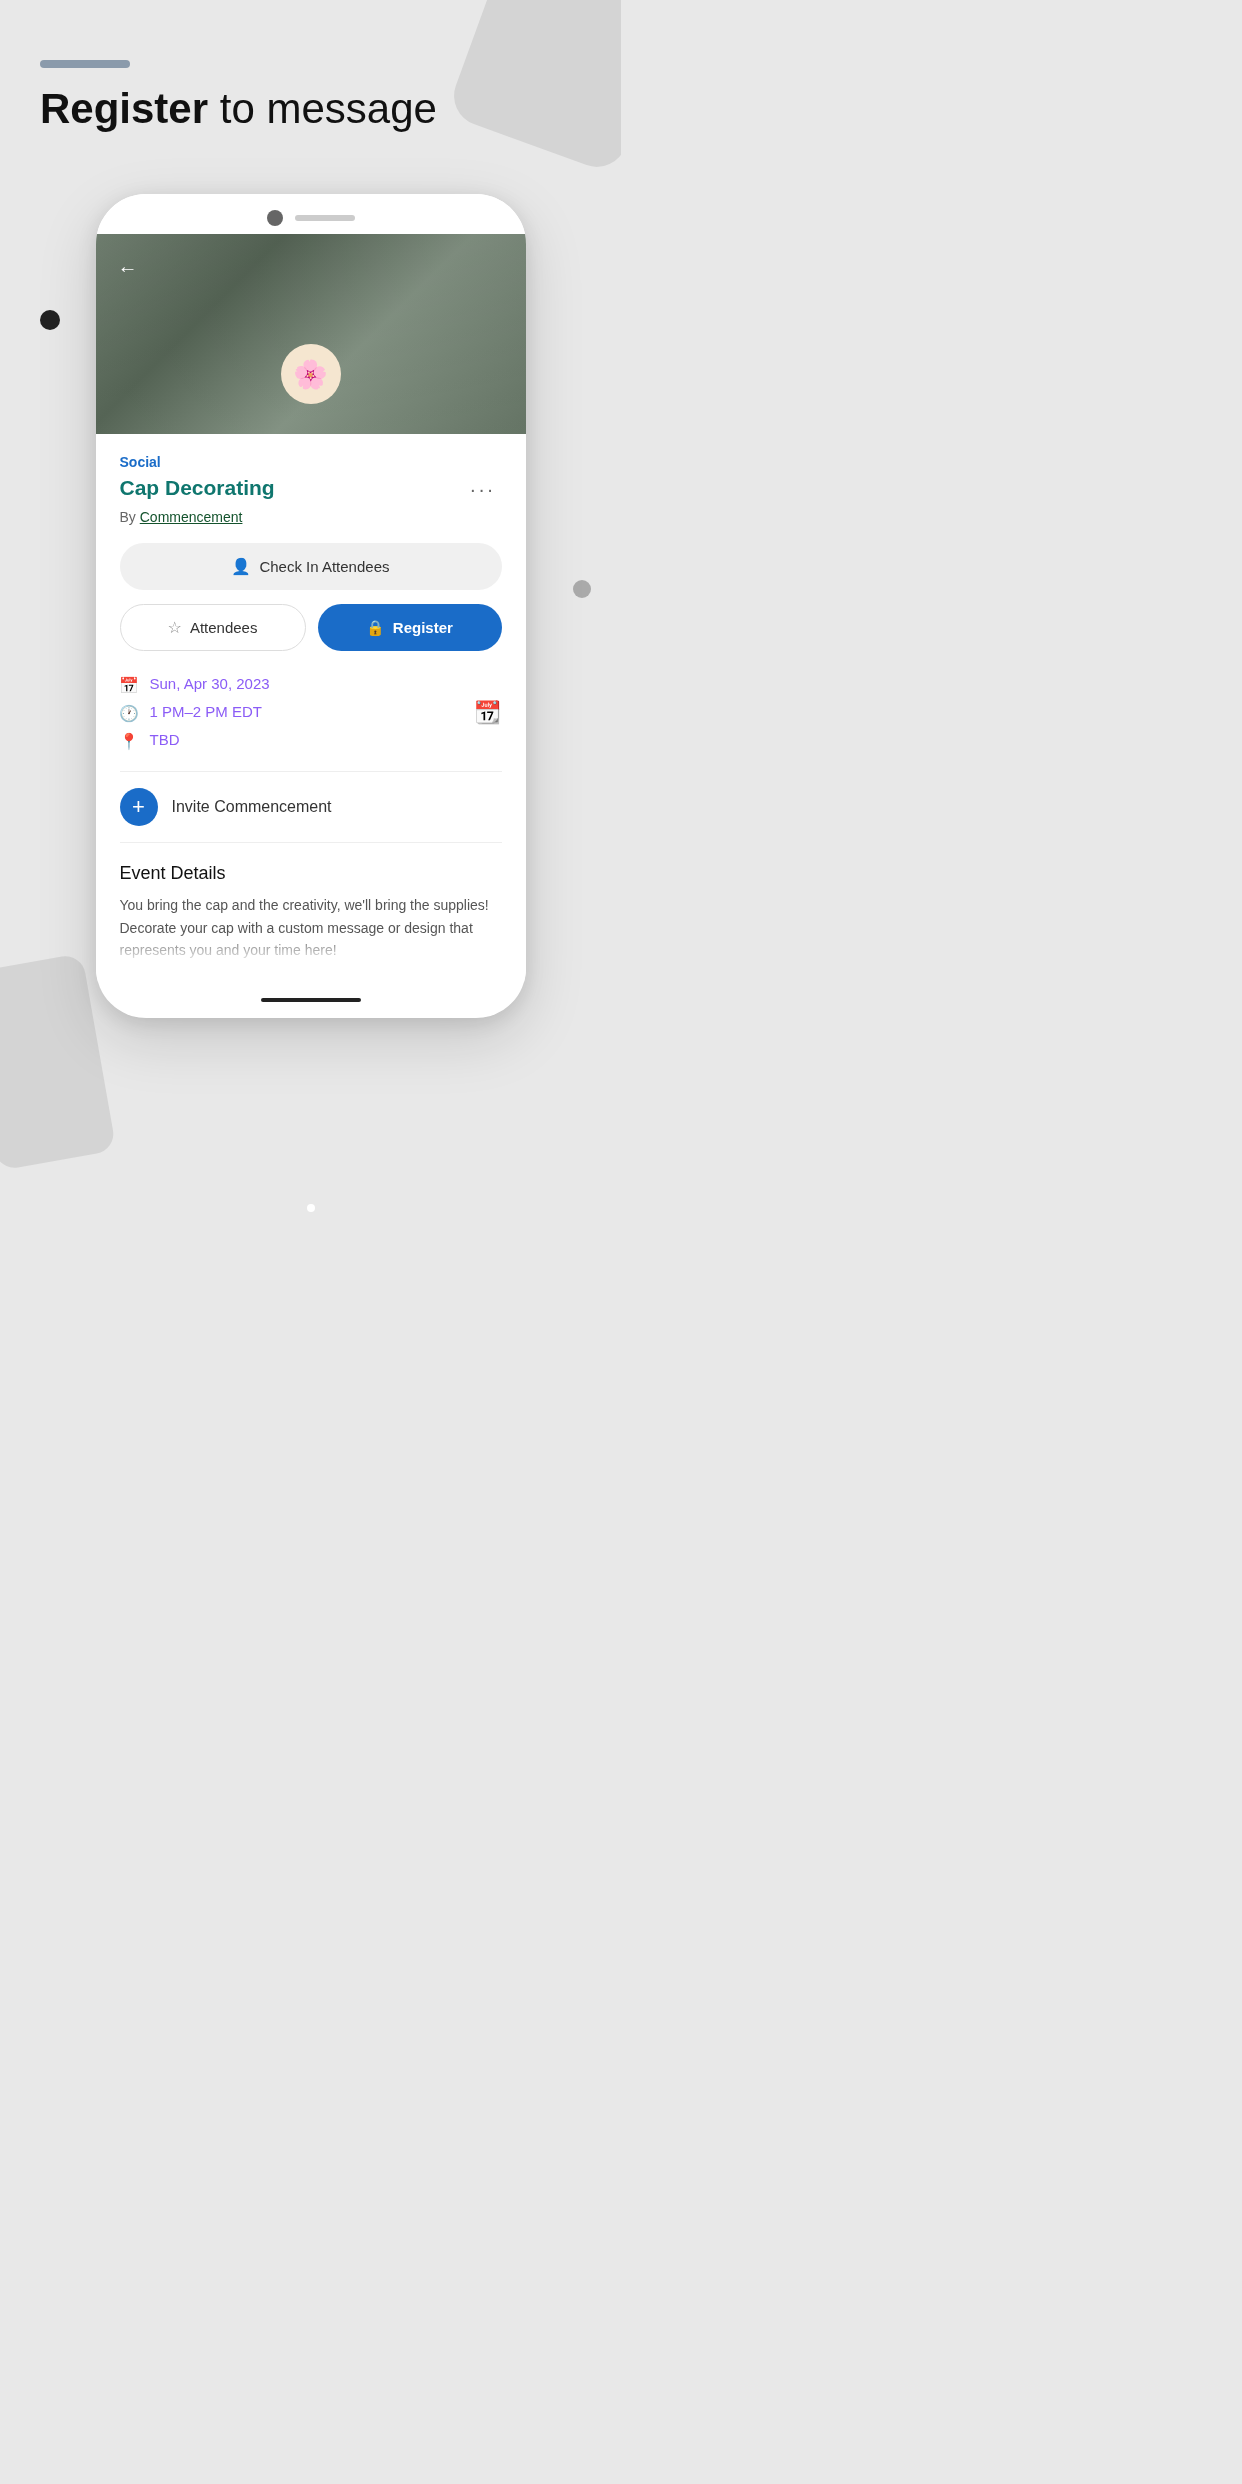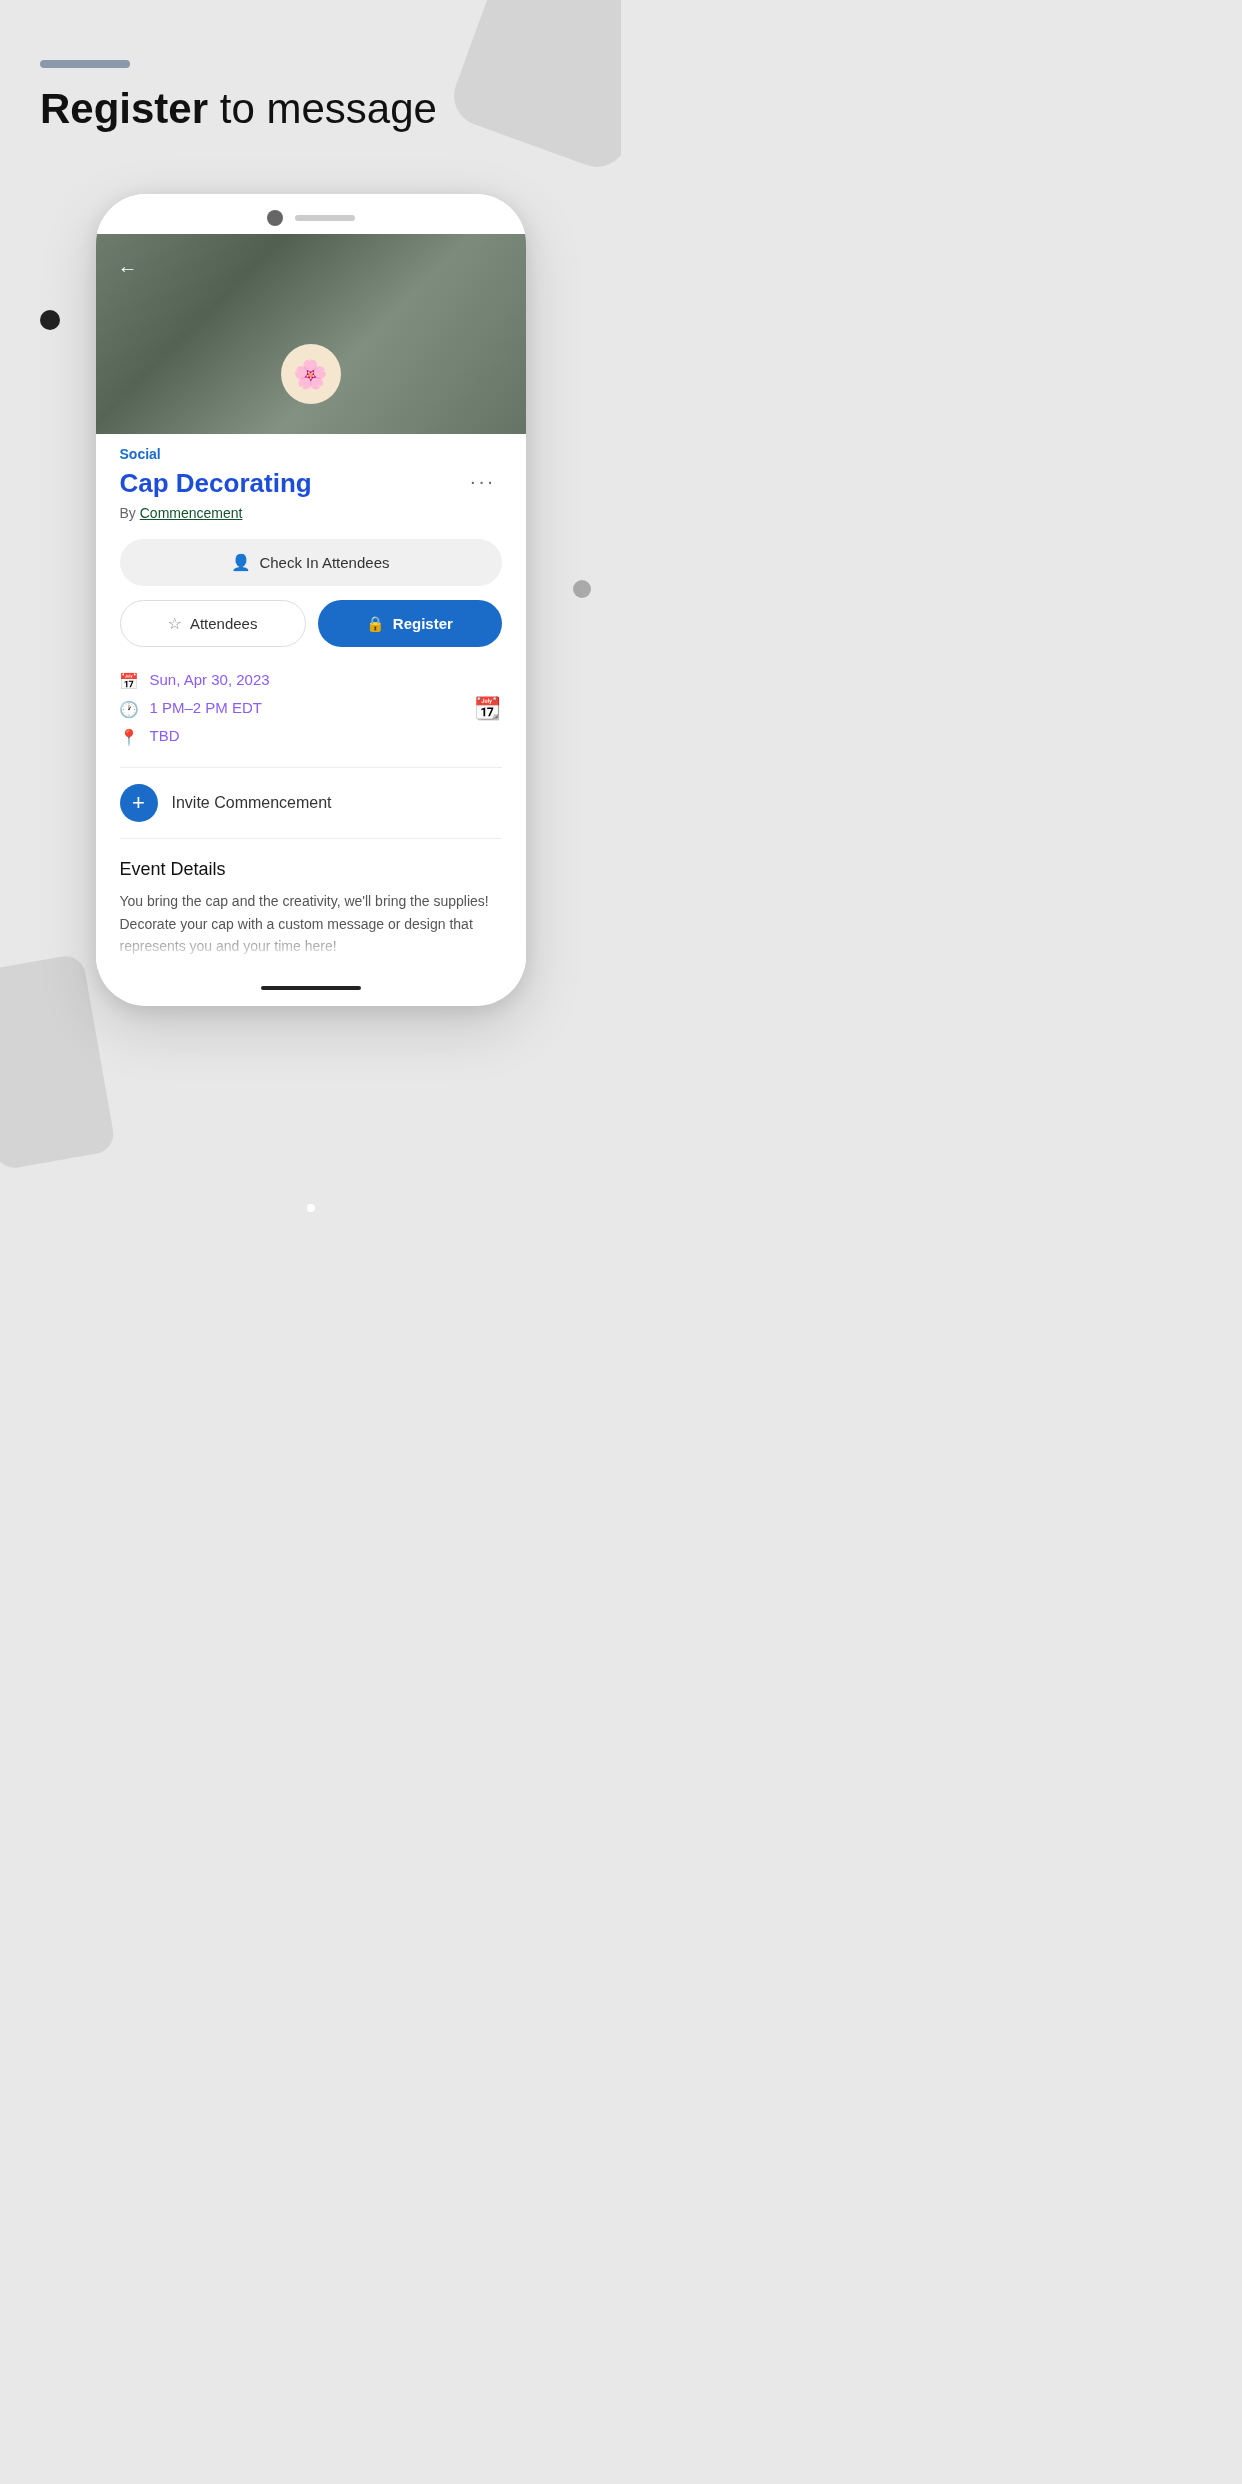--- a/index.html
+++ b/index.html
@@ -181,42 +181,42 @@
       align-items: center;
       justify-content: center;
       color: white;
       font-size: 20px;
       cursor: pointer;
       z-index: 3;
     }
 
     
     .phone-content {
-      padding: 12px 24px;
+      padding: 20px 24px;
       background: white;
     }
 
     .event-category {
       font-size: 14px;
       font-weight: 600;
       color: #1a6cc8;
       margin-bottom: 6px;
     }
 
     .event-title-row {
       display: flex;
       justify-content: space-between;
       align-items: flex-start;
       margin-bottom: 6px;
     }
 
     .event-title {
-      font-size: 26px;
+      font-size: 21px;
       font-weight: 700;
-      color: #1d4ed8;
+      color: #0f766e;
       flex: 1;
     }
 
     .more-icon {
       font-size: 20px;
       color: #666;
       cursor: pointer;
       padding: 2px 6px;
       letter-spacing: 2px;
     }

